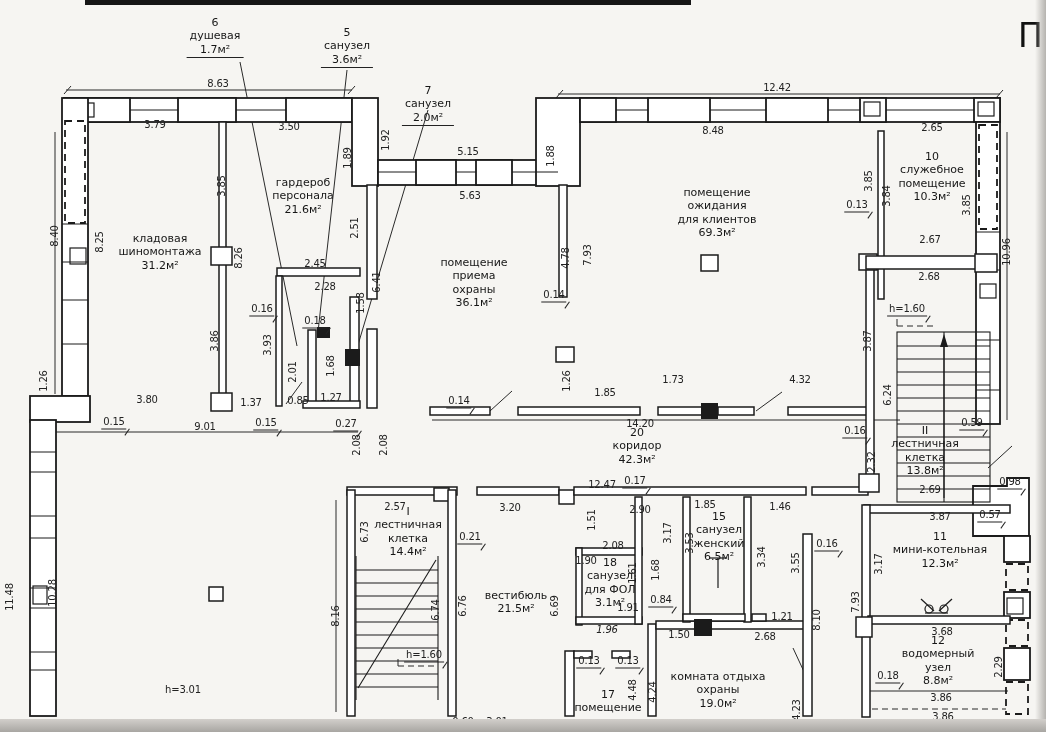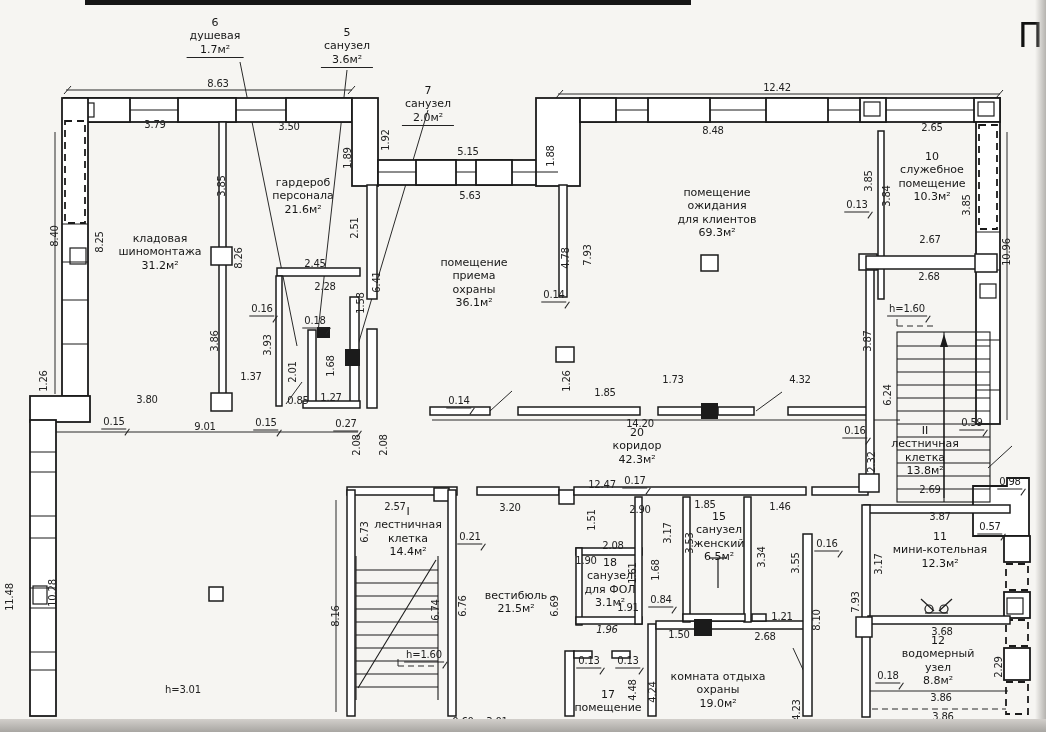--- a/index.html
+++ b/index.html
@@ -372,21 +372,21 @@
       <span class="dim v" style="left: 331px; top: 366px;">1.68</span>
       <span class="dim u" style="left: 554px; top: 296px;">0.14</span>
       <span class="dim v" style="left: 566px; top: 258px;">4.78</span>
       <span class="dim v" style="left: 588px; top: 255px;">7.93</span>
       <span class="dim u" style="left: 907px; top: 310px;">h=1.60</span>
       <span class="dim v" style="left: 868px; top: 341px;">3.87</span>
       <span class="dim v" style="left: 215px; top: 341px;">3.86</span>
       <span class="dim v" style="left: 44px; top: 381px;">1.26</span>
       <span class="dim" style="left: 298px; top: 401px;">0.85</span>
       <span class="dim" style="left: 331px; top: 390px; margin-top: 8px;">1.27</span>
-      <span class="dim" style="left: 251px; top: 377px;">1.37</span>
+      <span class="dim" style="left: 251px; top: 403px;">1.37</span>
       <span class="dim" style="left: 147px; top: 400px;">3.80</span>
       <span class="dim u" style="left: 114px; top: 423px;">0.15</span>
       <span class="dim" style="left: 205px; top: 427px;">9.01</span>
       <span class="dim u" style="left: 266px; top: 424px;">0.15</span>
       <span class="dim u" style="left: 346px; top: 425px;">0.27</span>
       <span class="dim u" style="left: 459px; top: 402px;">0.14</span>
       <span class="dim v" style="left: 567px; top: 381px;">1.26</span>
       <span class="dim" style="left: 605px; top: 393px;">1.85</span>
       <span class="dim" style="left: 673px; top: 380px;">1.73</span>
       <span class="dim" style="left: 640px; top: 424px;">14.20</span>
@@ -399,21 +399,21 @@
       <span class="dim v" style="left: 888px; top: 395px;">6.24</span>
       <span class="dim" style="left: 930px; top: 490px;">2.69</span>
       <span class="dim u" style="left: 1010px; top: 483px;">0.98</span>
       <span class="dim" style="left: 602px; top: 485px;">12.47</span>
       <span class="dim u" style="left: 635px; top: 482px; text-align: right;">0.17</span>
       <span class="dim" style="left: 510px; top: 508px;">3.20</span>
       <span class="dim" style="left: 640px; top: 510px;">2.90</span>
       <span class="dim" style="left: 705px; top: 505px;">1.85</span>
       <span class="dim" style="left: 780px; top: 507px;">1.46</span>
       <span class="dim" style="left: 940px; top: 517px;">3.87</span>
-      <span class="dim u" style="left: 990px; top: 528px;">0.57</span>
+      <span class="dim u" style="left: 990px; top: 516px;">0.57</span>
       <span class="dim" style="left: 395px; top: 507px;">2.57</span>
       <span class="dim v" style="left: 365px; top: 532px;">6.73</span>
       <span class="dim u" style="left: 470px; top: 538px;">0.21</span>
       <span class="dim v" style="left: 592px; top: 520px;">1.51</span>
       <span class="dim" style="left: 613px; top: 546px;">2.08</span>
       <span class="dim v" style="left: 668px; top: 533px;">3.17</span>
       <span class="dim v" style="left: 690px; top: 543px;">3.53</span>
       <span class="dim v" style="left: 762px; top: 557px;">3.34</span>
       <span class="dim v" style="left: 796px; top: 563px;">3.55</span>
       <span class="dim u" style="left: 827px; top: 545px;">0.16</span>

